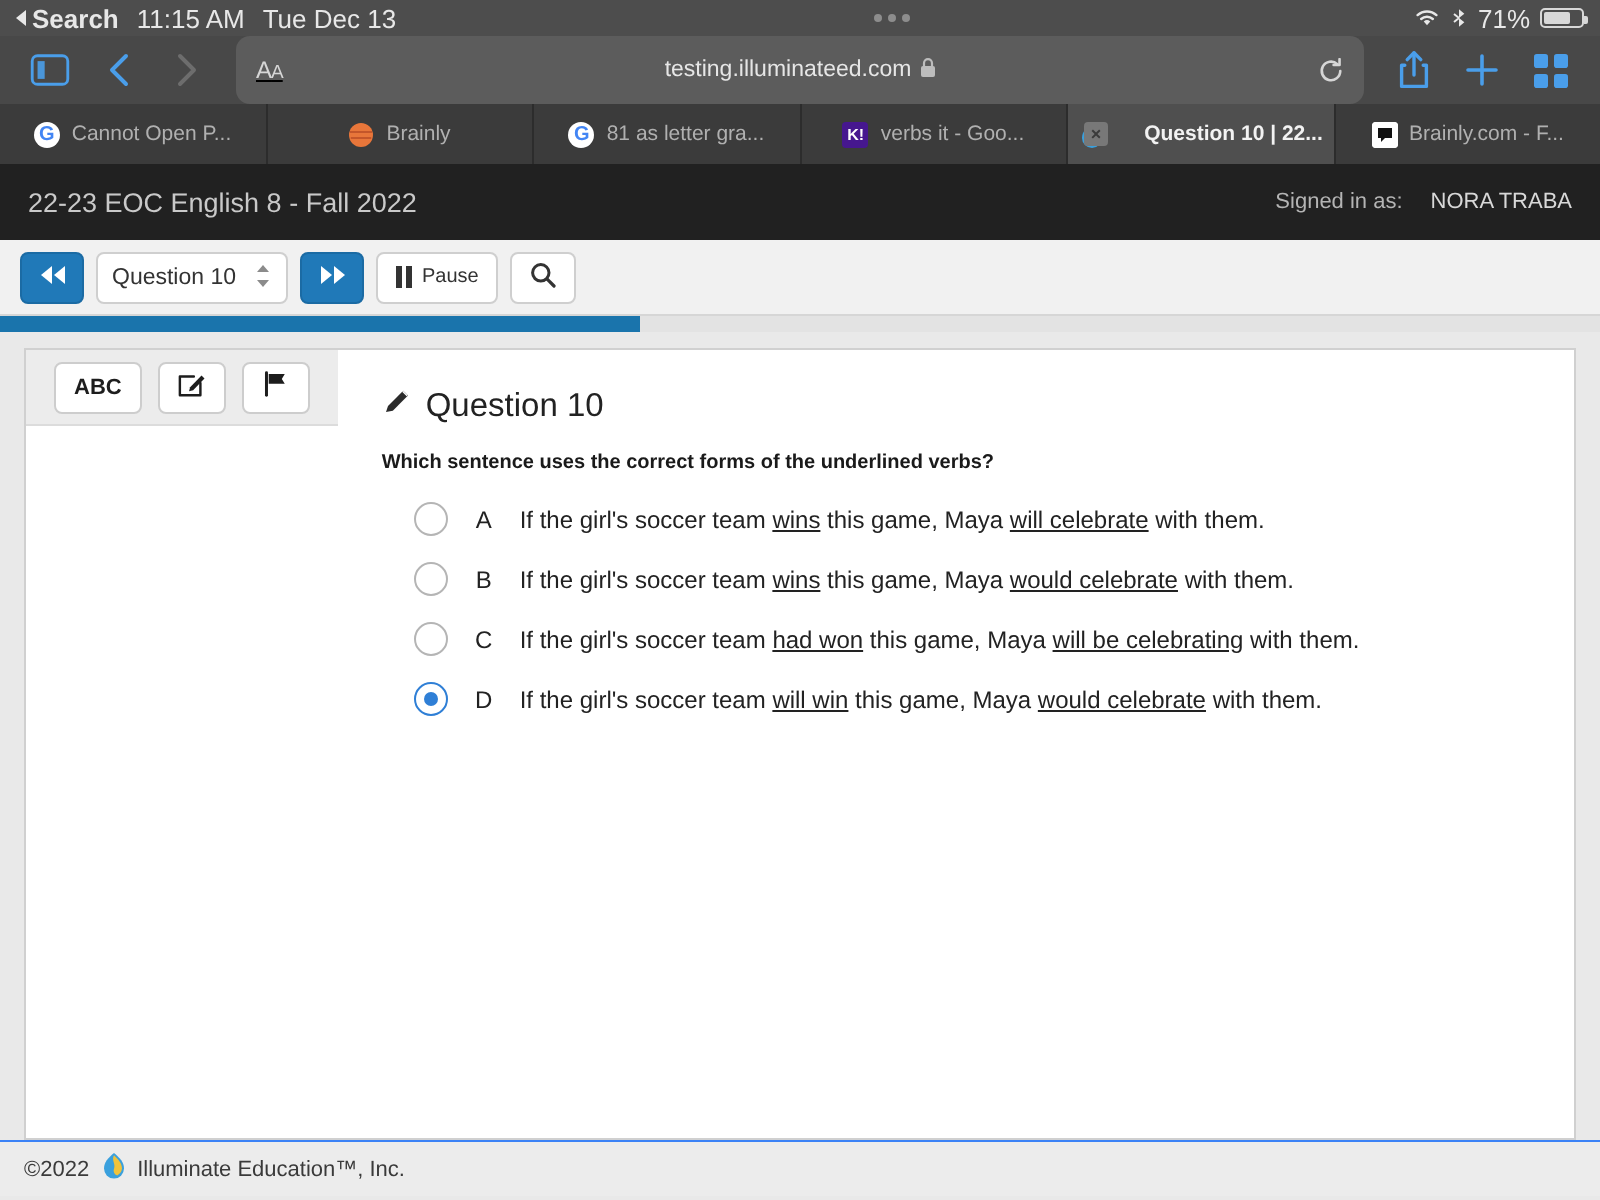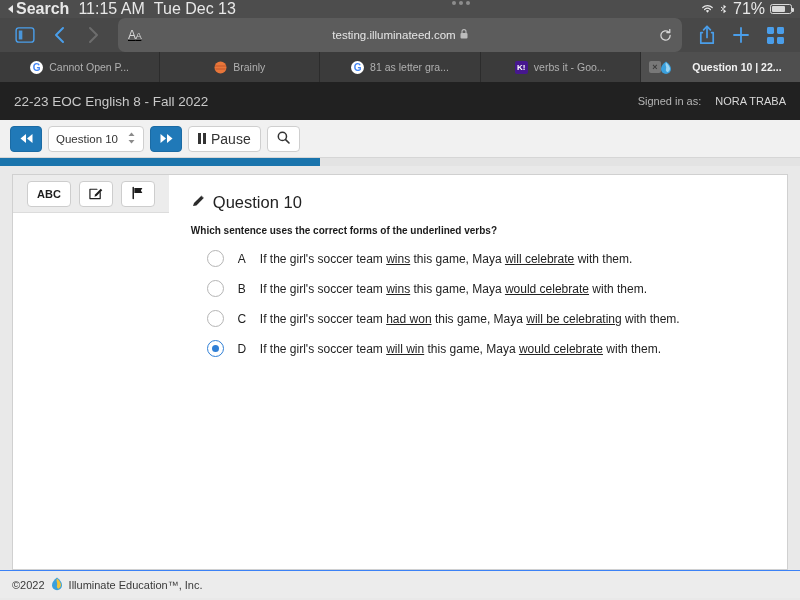--- a/index.html
+++ b/index.html
@@ -6,22 +6,22 @@
   html, body {
     width: 800px; height: 600px;
     font-family: "Liberation Sans", sans-serif;
     background: #e9e9e9;
     overflow: hidden;
   }
 
   
   .statusbar {
     height: 18px; background: #4d4d4d; color: #e8e8e8;
-    display: flex; 
-    font-size: 16px; padding: 1px 8px;
+    display: flex; align-items: center;
+    font-size: 13px; padding: 1px 8px;
   }
   .sb-left { display: flex; align-items: center; gap: 9px; }
   .sb-search { display: flex; align-items: center; gap: 3px; font-weight: 600; }
   .sb-tri {
     width: 0; height: 0;
     border-top: 4px solid transparent;
     border-bottom: 4px solid transparent;
     border-right: 5px solid #e8e8e8;
   }
   .sb-spacer { flex: 1; }
@@ -103,21 +103,21 @@
 
   
   .toolbar {
     height: 38px; background: #f1f1f1;
     display: flex; align-items: center; padding: 0 10px; gap: 6px;
     border-bottom: 1px solid #d6d6d6;
   }
   .btn {
     background: #fff; border: 1px solid #cfcfcf; border-radius: 4px;
     height: 26px; display: flex; align-items: center; justify-content: center;
-    gap: 5px; font-size: 14px; color: #333; padding: 0 9px;
+    gap: 5px; font-size: 10px; color: #333; padding: 0 9px;
   }
   .btn.primary { background: #2079b8; border-color: #1b6ba4; color: #fff; width: 32px; padding: 0; }
   .qselect {
     background: #fff; border: 1px solid #cfcfcf; border-radius: 4px;
     height: 26px; width: 96px; display: flex; align-items: center;
     padding: 0 7px; font-size: 11.5px; color: #333; position: relative;
   }
   .qselect .caret { margin-left: auto; color: #999; font-size: 9px; line-height: 0.9; text-align: center; }
   .pause-bars { display: flex; gap: 2px; }
   .pause-bars i { width: 3px; height: 11px; background: #333; display: block; }
@@ -291,20 +291,29 @@
   </div>
   <div class="tab active">
     <span class="tab-close">×</span>
     <span class="favicon fav-illum">
       <svg width="12" height="13" viewBox="0 0 12 13">
           <path d="M6 0.5C3 3 1 5 1 8a5 5 0 0010 0c0-3-2-5-5-7.5z" fill="#3aa0dd"></path>
           <path d="M6 1.5C4.6 4 7 5.5 6 8c-.6 1.6.6 3 1.6 3.2A4.2 4.2 0 0010 8c0-2.4-1.7-4.3-4-6.5z" fill="#9bd3f0"></path>
         </svg>
     </span>
     <span class="tab-label">Question 10 | 22...</span>
+  </div>
+  <div class="tab">
+    <span class="favicon fav-brainly">
+      <svg width="13" height="13" viewBox="0 0 13 13">
+          <rect width="13" height="13" rx="2" fill="#fff"></rect>
+          <path d="M3 3h7v5H6.5L4.5 10V8H3V3z" fill="#111"></path>
+        </svg>
+    </span>
+    <span class="tab-label">Brainly.com - F...</span>
   </div>
 </div>
 
 <div class="app-header">
   <span>22-23 EOC English 8 - Fall 2022</span>
   <span class="spacer"></span>
   <span class="signed-in">
     <span>Signed in as:</span>
     <span class="user">NORA TRABA</span>
   </span>

